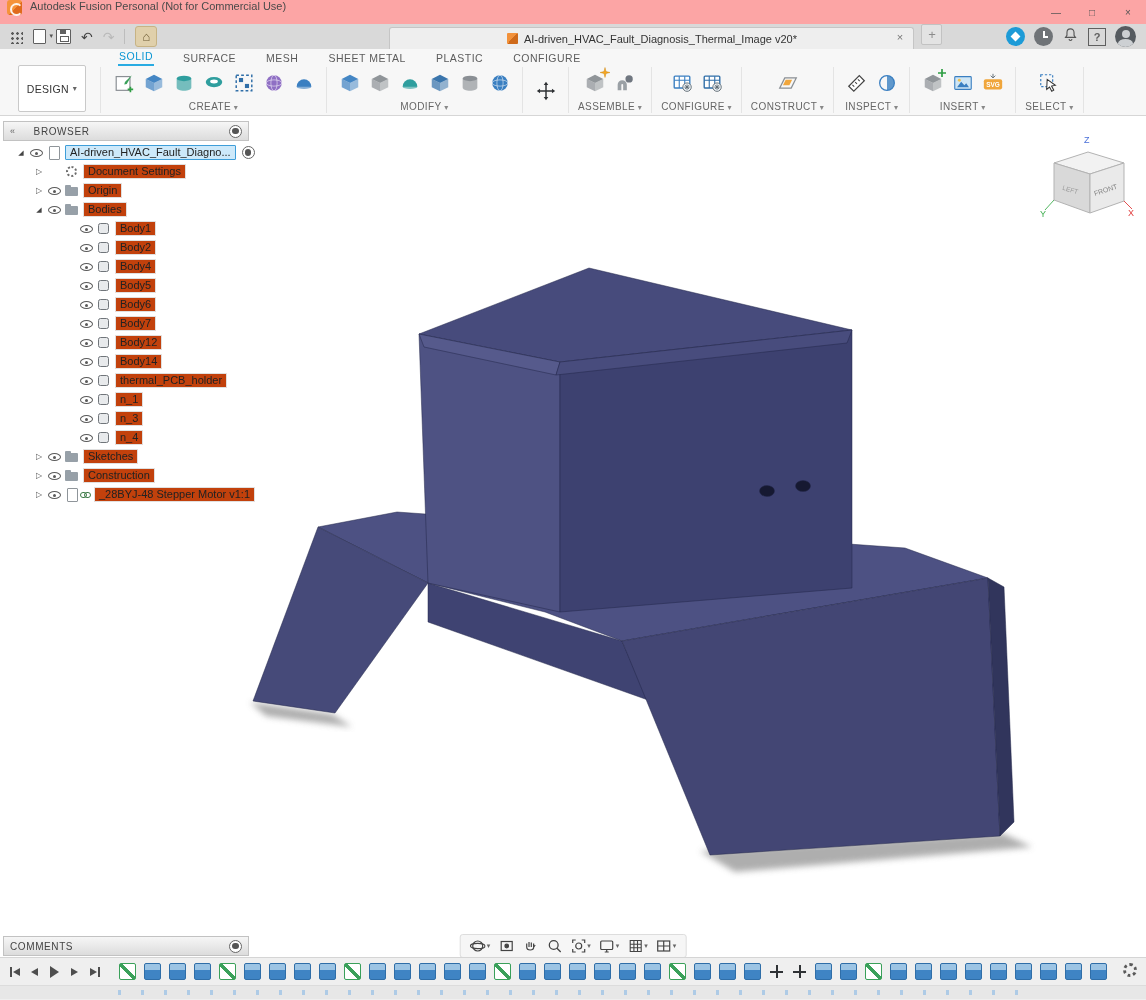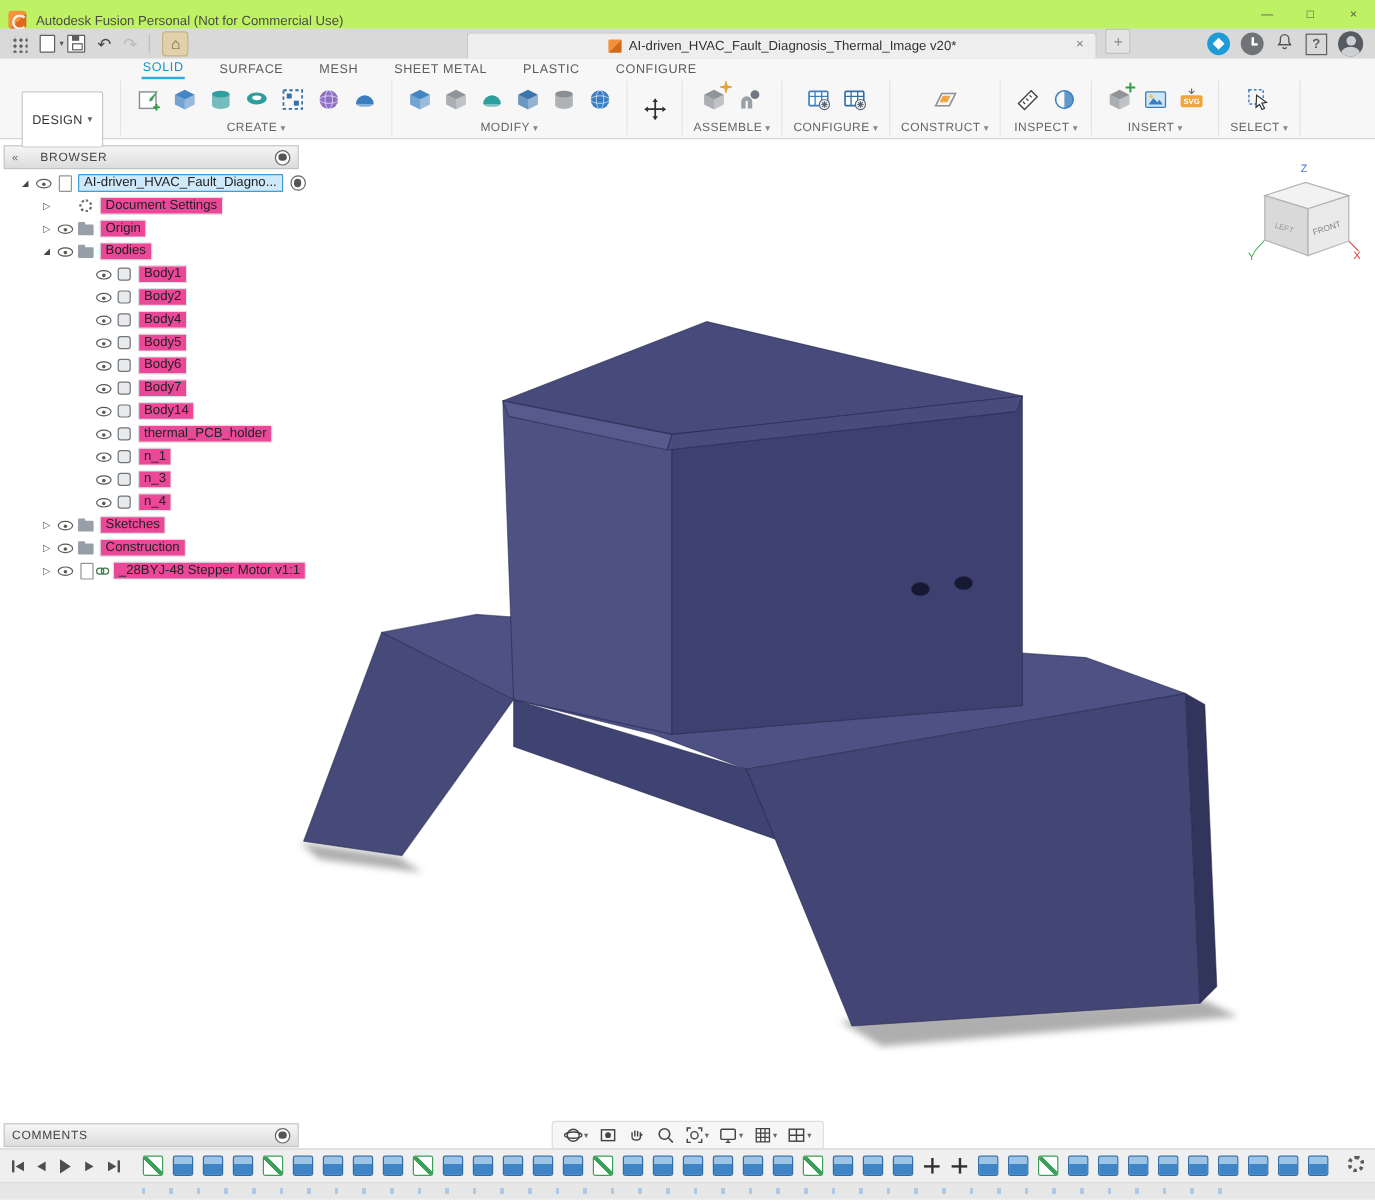--- a/index.html
+++ b/index.html
@@ -1,20 +1,20 @@
 <!DOCTYPE html>
 <html style="--accent: #0696d7; --selection_blue: #3e9ed9; --logo_orange: #e8742c; --timeline_blue: #3f84c4; --shadow: #9a9a9a; --model_top: #474b7c; --model_left: #4e5283; --model_right: #3d4170; --model_platform: #4d5183; --model_slope: #434674; --model_leg: #464a79; --model_band: #3f4372; --model_side: #31355c; --model_cham1: #565a8c; --model_cham2: #484c7d; --model_hole: #161931; --model_edge: #23264a;"><head>
 <meta charset="utf-8">
 <style>
   html,body{margin:0;padding:0}
   body{width:1146px;height:1000px;position:relative;overflow:hidden;background:#fff;
        font-family:"Liberation Sans","DejaVu Sans",sans-serif;-webkit-font-smoothing:antialiased;color:#333}
   
-  #titlebar{position:absolute;top:0;left:0;right:0;height:24px;background:#bef264;border-bottom:1px solid #e3e3e3;
-            display:flex;align-items:flex-end;z-index:40}
+  #titlebar{position:absolute;top:0;left:0;right:0;height:24px;background:#fca5a5;border-bottom:1px solid #e3e3e3;
+            display:flex;align-items:flex-start;z-index:40}
   .app-logo{width:15px;height:15px;margin-left:7px;border-radius:3px;flex:none;
             background:linear-gradient(135deg,#f5933b 0 55%,#e06a1c 55%);position:relative}
   .app-logo::after{content:"";position:absolute;left:3px;top:3px;width:9px;height:9px;border-radius:50%;
             border:2px solid rgba(255,255,255,.9);border-right-color:transparent}
   .win-title{font-size:11px;color:#4a4a4a;margin-left:8px}
   .win-ctrls{margin-left:auto;display:flex}
   .win-btn{width:36px;height:24px;display:flex;align-items:center;justify-content:center;font-size:10px;color:#555}
   
   #tabbar{position:absolute;top:24px;left:0;right:0;height:25px;background:#d9d9d9;display:flex;z-index:40}
   .qat{display:flex;align-items:center;gap:10px;margin-left:9px}
@@ -50,21 +50,21 @@
   .job-btn::after{content:"";position:absolute;left:8.5px;top:8.5px;width:5px;height:2px;background:#fff}
   .bell-btn svg{width:17px;height:17px}
   .help-btn{border:1.4px solid #5f5f5f;color:#5f5f5f;display:flex;align-items:center;justify-content:center;
             font-size:11px;font-weight:bold;width:16px;height:16px}
   .help-btn::before{content:"?"}
   .avatar{width:21px;height:21px;border-radius:50%;background:#565b60;overflow:hidden;position:relative}
   .avatar::before{content:"";position:absolute;left:6.5px;top:3.5px;width:8px;height:8px;border-radius:50%;background:#cdd0d3}
   .avatar::after{content:"";position:absolute;left:3px;top:13px;width:15px;height:9px;border-radius:50%;background:#cdd0d3}
   
   #ribbon{position:absolute;top:49px;left:0;right:0;height:66px;background:#f7f7f7;border-bottom:1px solid #d6d6d6;z-index:40}
-  .design-btn{position:absolute;left:18px;top:27px;width:66px;height:45px;background:#fff;border:1px solid #c9c9c9;
+  .design-btn{position:absolute;left:18px;top:16px;width:66px;height:45px;background:#fff;border:1px solid #c9c9c9;
               border-radius:2px;display:flex;align-items:center;justify-content:center;font-size:10.5px;color:#333;letter-spacing:.3px}
   .design-btn::after{content:"▾";font-size:8px;color:#666;margin-left:4px}
   .rib-tabs{display:flex;gap:28px;padding-left:118px;height:17px;align-items:flex-end}
   .rib-tab{font-size:10.5px;color:#5c5c5c;letter-spacing:.5px;padding:0 1px 2px}
   .rib-tab.active{color:#0a96d3;border-bottom:2.5px solid #29abe2}
   .groups-row{display:flex;align-items:stretch;padding-left:100px;margin-top:1px;height:46px}
   .rib-group{display:flex;flex-direction:column;align-items:center;padding:1px 9px 0;border-right:1px solid #e4e4e4}
   .rib-group.first{border-left:1px solid #e4e4e4}
   .rib-icons{display:flex;gap:3px;align-items:center;height:29px}
   .rib-label{font-size:10px;color:#666;letter-spacing:.4px;margin-top:4px;white-space:nowrap}
@@ -96,21 +96,21 @@
   .row-icon{width:15px;height:13px;position:relative;flex:none}
   .row-icon[data-icon="folder"]::before{content:"";position:absolute;left:0;top:3px;width:13px;height:9px;background:#97a0a8;border-radius:1px}
   .row-icon[data-icon="folder"]::after{content:"";position:absolute;left:0;top:1px;width:6px;height:3px;background:#97a0a8;border-radius:1px 1px 0 0}
   .row-icon[data-icon="gear"]::before{content:"";position:absolute;left:1px;top:1px;width:7px;height:7px;border:2.6px dotted #6b6b6b;border-radius:50%}
   .row-icon[data-icon="body"]::before{content:"";position:absolute;left:1px;top:1px;width:9px;height:9px;background:#e8eaec;border:1.4px solid #70757a;border-radius:2.5px}
   .row-icon[data-icon="component"]::before,
   .row-icon[data-icon="component-link"]::before{content:"";position:absolute;left:2px;top:0;width:9px;height:12px;background:#fff;border:1.2px solid #8f959a;border-radius:1px}
   .link-icon{width:11px;height:9px;position:relative;flex:none;margin-left:-3px}
   .link-icon::before,.link-icon::after{content:"";position:absolute;top:1.5px;width:4.6px;height:4.6px;border:1.3px solid #3c7a46;border-radius:50%}
   .link-icon::before{left:0}.link-icon::after{left:4px}
-  .row-label{color:#222;background:#ec4899;border:1px solid #e0e0e0;padding:0 4px;line-height:13px;border-radius:1px;white-space:nowrap}
+  .row-label{color:#222;background:#c2410c;border:1px solid #e0e0e0;padding:0 4px;line-height:13px;border-radius:1px;white-space:nowrap}
   .tree-row.selected .row-label{background:#cde9fa;border-color:#3e9ed9}
   
   #comments{position:absolute;top:936px;left:3px;width:246px;z-index:20}
   #navbar{position:absolute;top:934px;left:50%;transform:translateX(-50%);z-index:20;
           display:flex;align-items:center;gap:2px;background:#f6f6f6;border:1px solid #ddd;border-radius:3px;padding:2px 6px}
   .nav-btn{display:flex;align-items:center;padding:1px 3px}
   .nav-btn svg{width:16px;height:16px}
   .mini-caret{font-size:7px;color:#666;margin-left:1px}
   
   #timeline{position:absolute;bottom:0;left:0;right:0;height:42px;background:#efefef;border-top:1px solid #d5d5d5;z-index:40}
@@ -588,20 +588,29 @@
       <span class="row-label">Body6</span>
       <span class="flex-sp"></span>
 
     </div>
       <div class="tree-row lvl2">
       <span class="expander" data-state="none"></span>
       <span class="eye-icon" style="visibility: visible;"></span>
       <span class="row-icon" data-icon="body"></span>
 
       <span class="row-label">Body7</span>
+      <span class="flex-sp"></span>
+
+    </div>
+      <div class="tree-row lvl2">
+      <span class="expander" data-state="none"></span>
+      <span class="eye-icon" style="visibility: visible;"></span>
+      <span class="row-icon" data-icon="body"></span>
+
+      <span class="row-label">Body12</span>
       <span class="flex-sp"></span>
 
     </div>
       <div class="tree-row lvl2">
       <span class="expander" data-state="none"></span>
       <span class="eye-icon" style="visibility: visible;"></span>
       <span class="row-icon" data-icon="body"></span>
 
       <span class="row-label">Body14</span>
       <span class="flex-sp"></span>

